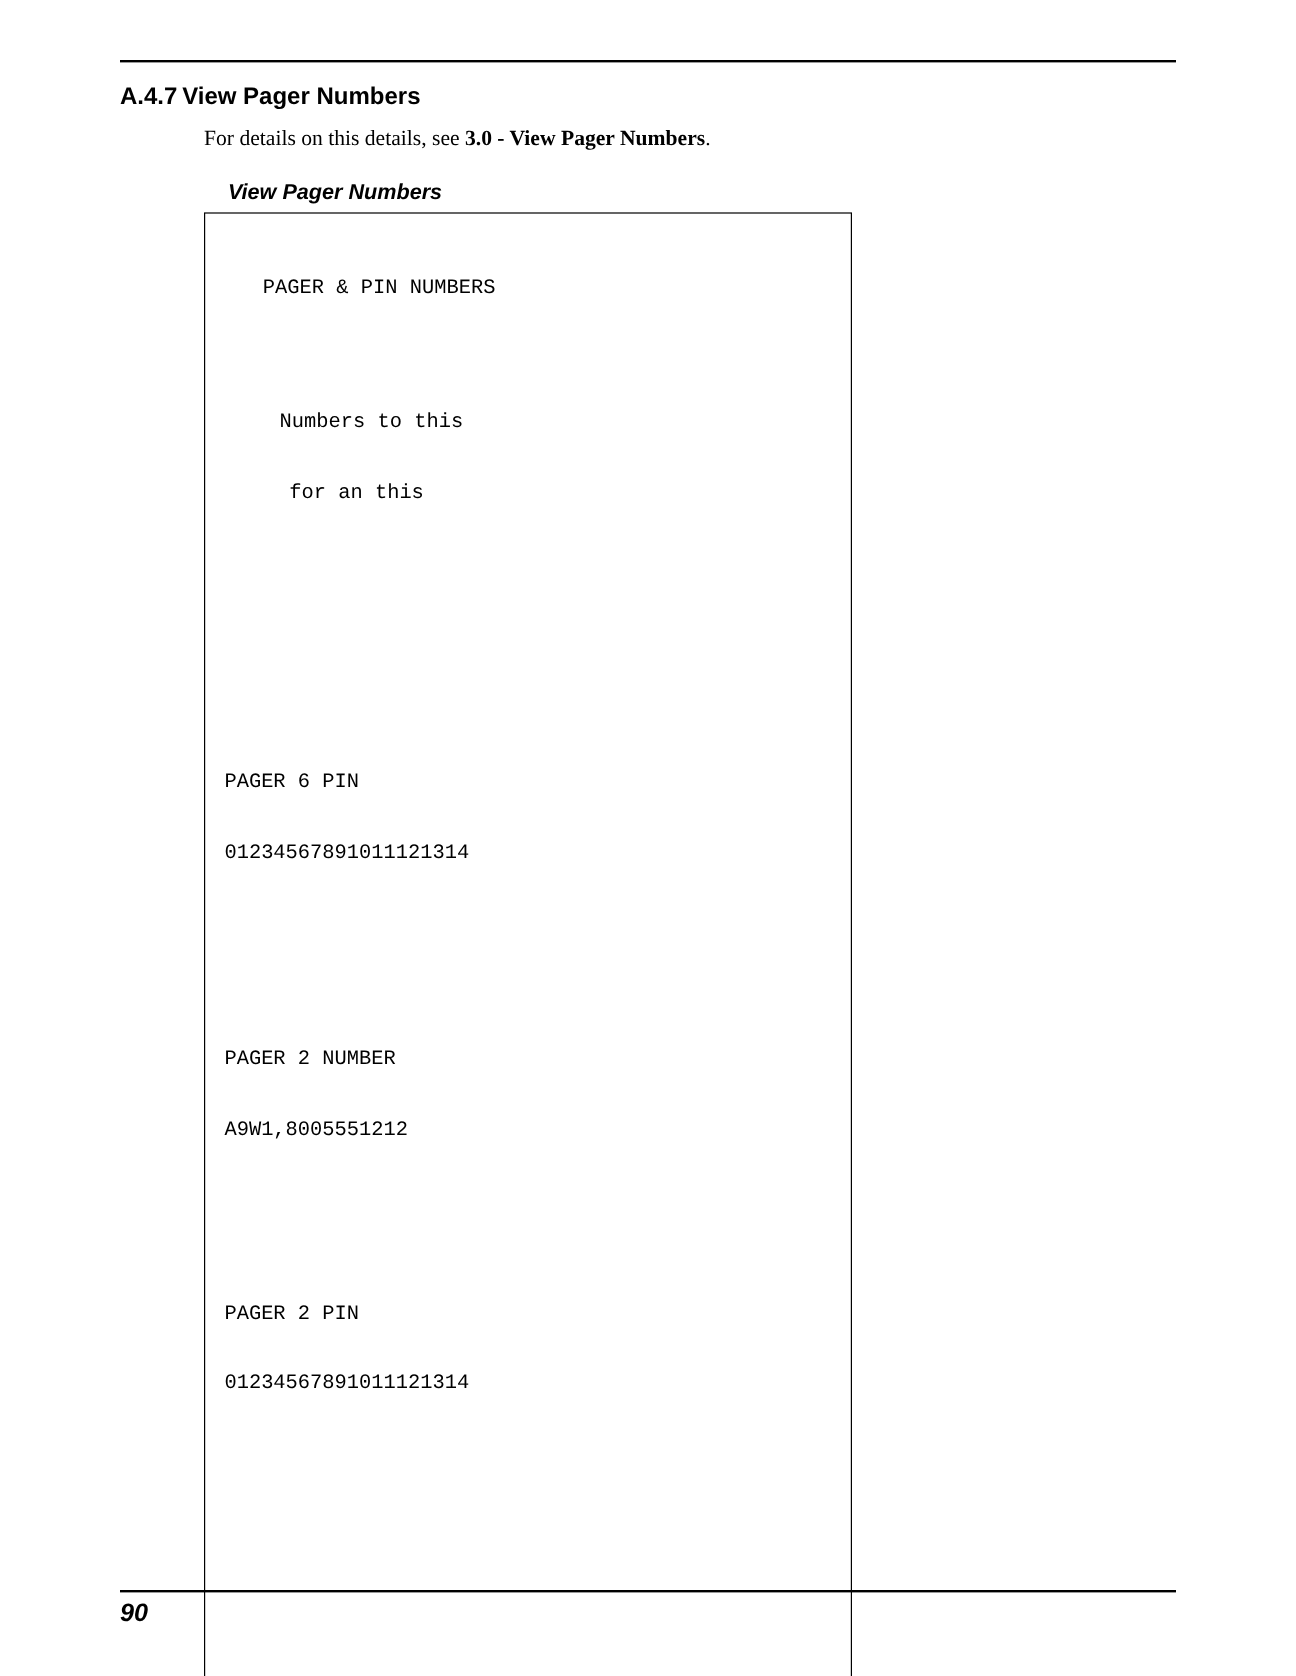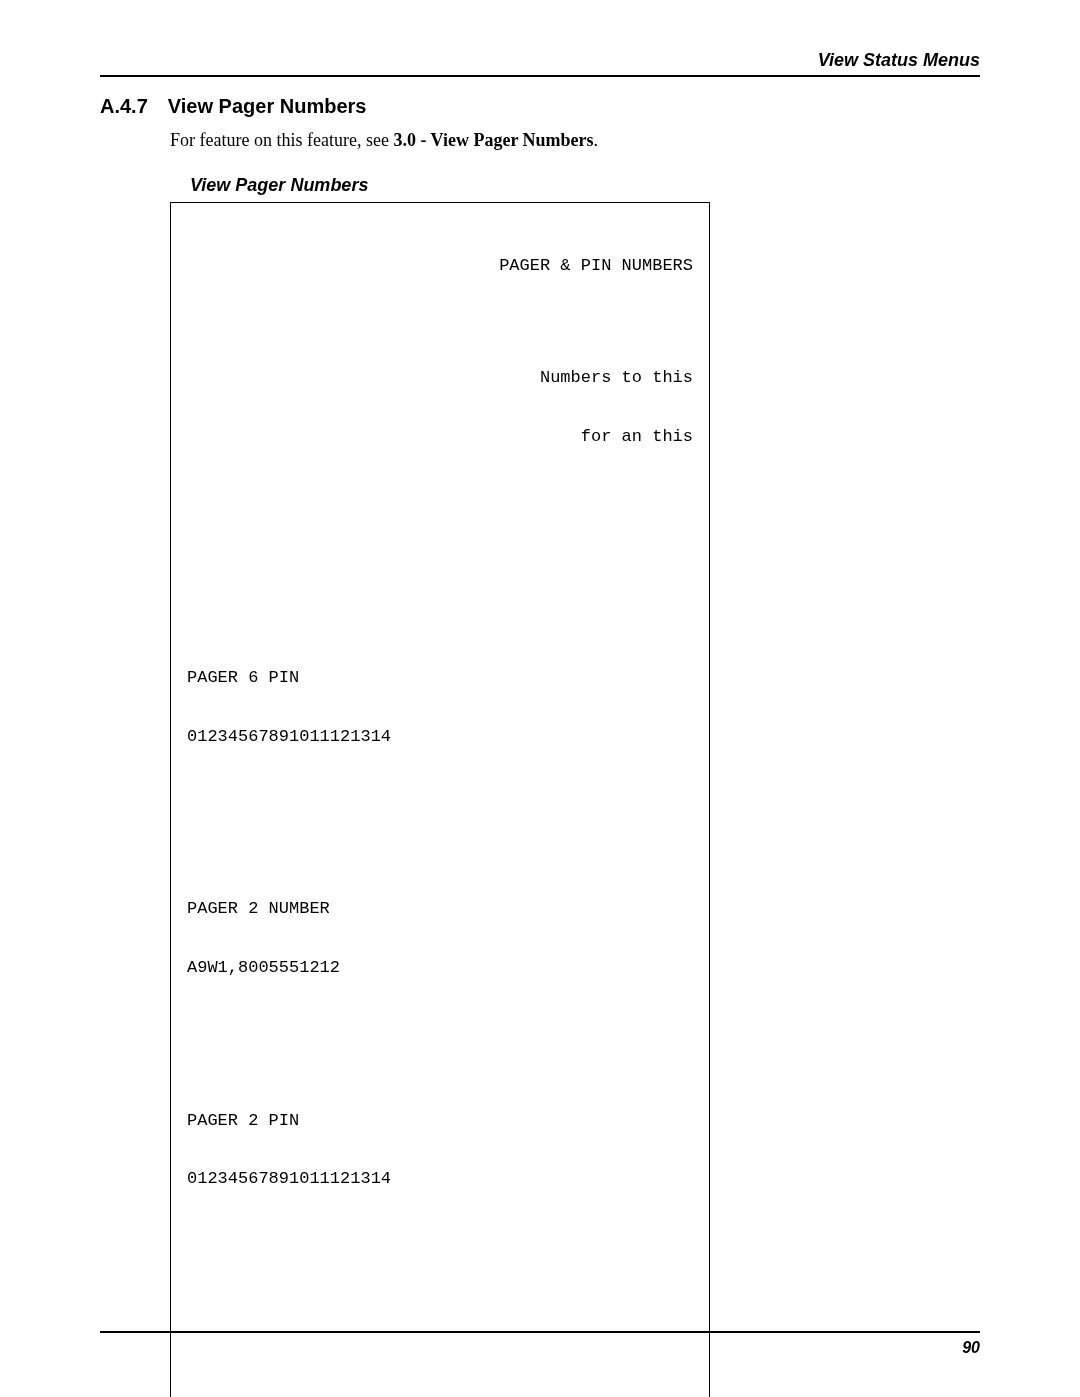--- a/index.html
+++ b/index.html
@@ -27,21 +27,21 @@
     margin-bottom: 4px;
   }
   .top-rule {
     border: none;
     border-top: 2px solid #000;
     margin: 0 0 18px 0;
   }
   .section-row {
     display: flex;
     align-items: baseline;
-    gap: 20px;
+    gap: 4px;
     margin-bottom: 10px;
   }
   .section-number {
     font-family: Arial, Helvetica, sans-serif;
     font-weight: bold;
     font-size: 20px;
   }
   .section-title {
     font-family: Arial, Helvetica, sans-serif;
     font-weight: bold;
@@ -82,47 +82,46 @@
     bottom: 40px;
     left: 100px;
     right: 100px;
   }
   .footer-rule {
     border: none;
     border-top: 2px solid #000;
     margin: 0 0 6px 0;
   }
   .footer-num {
-    text-align: right;
+    text-align: left;
     font-family: Arial, Helvetica, sans-serif;
     font-weight: bold;
     font-style: italic;
-    font-size: 16px;
+    font-size: 21px;
   }
   .center-block {
-    text-align: right;
+    text-align: left;
     padding-left: 32px;
   }
   .pager-block { margin-top: 16px; }
 </style>
 </head>
 <body>
 
 <div class="page">
 
-  <div class="header-right">View Status Menus</div>
   <hr class="top-rule">
 
   <div class="section-row">
     <span class="section-number">A.4.7</span>
     <span class="section-title">View Pager Numbers</span>
   </div>
 
   <div class="body-text">
-    <span>For feature on this feature, see </span><span class="bold">3.0 - View Pager Numbers</span><span>.</span>
+    <span>For details on this details, see </span><span class="bold">3.0 - View Pager Numbers</span><span>.</span>
   </div>
 
   <div class="fig-caption">View Pager Numbers</div>
 
   <div class="terminal-box mono">
     <div class="center-block">PAGER &amp; PIN NUMBERS</div>
     <div style="height:14px"></div>
     <div class="center-block" style="padding-left:46px">Numbers to this</div>
     <div class="center-block" style="padding-left:54px">for an this</div>
 

